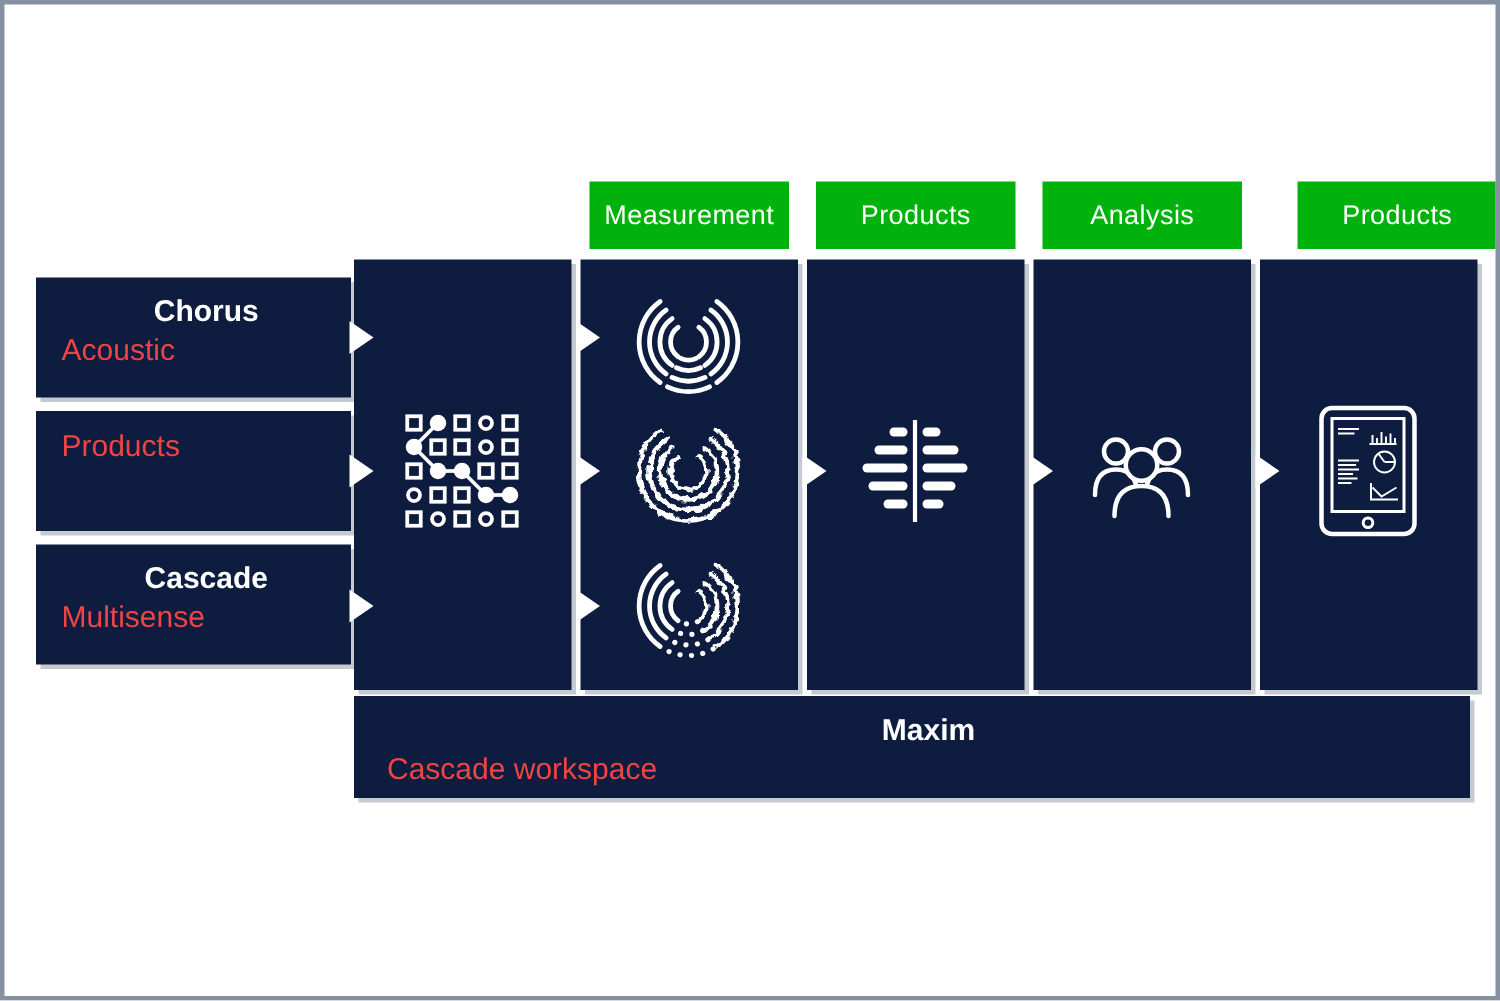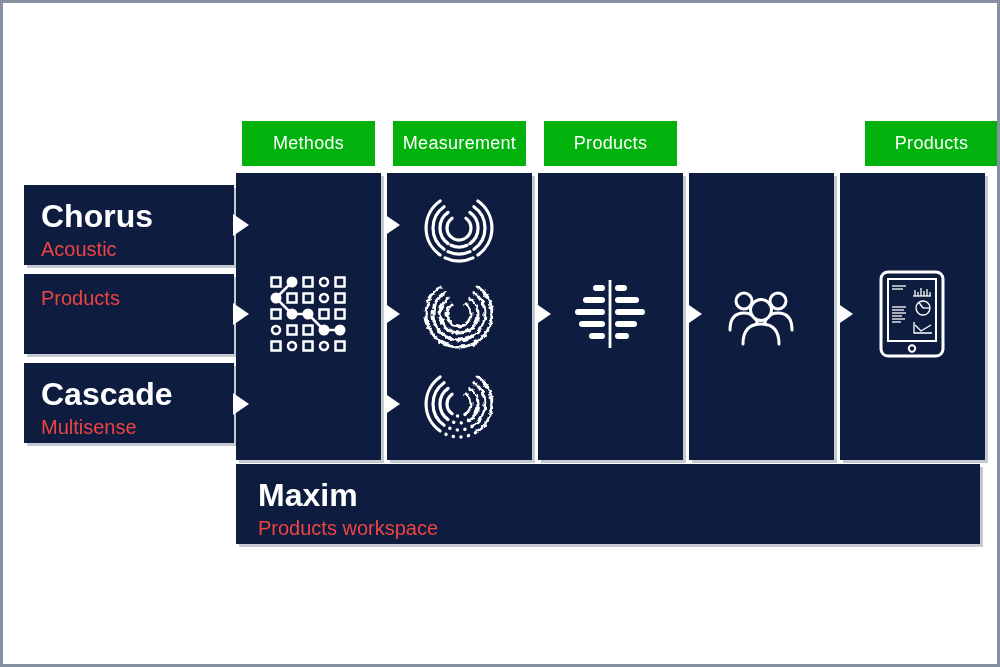--- a/index.html
+++ b/index.html
@@ -6,24 +6,24 @@
   .frame{position:relative;width:1000px;height:667px;background:#ffffff;border:3px solid #8590a1;box-sizing:border-box;overflow:hidden;}
   .navy{background:#0E1C3F;}
   .shadowed{box-shadow:3px 3px 0 rgba(150,156,170,0.55);}
   
   .tab{position:absolute;top:118px;width:133px;height:45px;background:#00B20B;color:#fff;
        font-size:18px;display:flex;align-items:center;justify-content:center;letter-spacing:.3px;}
   
   .col{position:absolute;top:170px;width:145px;height:287px;}
   
   .inbox{position:absolute;left:21px;width:210px;height:80px;color:#fff;padding:11px 0 0 17px;box-sizing:border-box;}
-  .inbox .t,.bar .t{font-size:32px;font-weight:bold;line-height:1.25;color:#fff;}
+  .inbox .t,.bar .t{font-size:20px;font-weight:bold;line-height:1.25;color:#fff;text-align:center;}
   .inbox .s,.bar .s{font-size:20px;font-weight:400;line-height:1.3;color:#ef4444;}
   
-  .bar{position:absolute;left:233px;top:461px;width:744px;height:80px;color:#fff;padding:11px 0 0 22px;box-sizing:border-box;}
+  .bar{position:absolute;left:233px;top:461px;width:744px;height:68px;color:#fff;padding:11px 0 0 22px;box-sizing:border-box;}
   
   .arrow{position:absolute;width:0;height:0;border-top:11px solid transparent;border-bottom:11px solid transparent;border-left:16px solid #ffffff;}
   .icon{position:absolute;}
   svg{display:block;}
 </style>
 </head>
 <body>
 
 <div class="frame">
 
@@ -41,28 +41,28 @@
     <div class="s">Acoustic</div>
   </div>
   <div class="inbox navy shadowed" style="top:271px">
     <div class="s">Products</div>
   </div>
   <div class="inbox navy shadowed" style="top:360px">
     <div class="t">Cascade</div>
     <div class="s">Multisense</div>
   </div>
 
-  <div class="tab" style="left:239px">
-      <span>Methods</span>
-    </div>
   <div class="tab" style="left:390px">
       <span>Measurement</span>
     </div>
   <div class="tab" style="left:541px">
       <span>Products</span>
+    </div>
+  <div class="tab" style="left:692px">
+      <span>Analysis</span>
     </div>
   <div class="tab" style="left:862px">
       <span>Products</span>
     </div>
 
   <div class="col navy shadowed" style="left:233px">
     <div class="icon" style="left:32px;top:101px">
       <svg width="80" height="80" viewBox="0 0 80 80" fill="none" stroke="#fff" stroke-width="2.5">
         <line x1="24" y1="8" x2="8" y2="24"></line>
           <line x1="8" y1="24" x2="24" y2="40"></line>
@@ -219,16 +219,16 @@
   <div class="arrow" style="left:230px;top:390px"></div>
   <div class="arrow" style="left:381px;top:211px"></div>
   <div class="arrow" style="left:381px;top:300px"></div>
   <div class="arrow" style="left:381px;top:390px"></div>
   <div class="arrow" style="left:532px;top:300px"></div>
   <div class="arrow" style="left:683px;top:300px"></div>
   <div class="arrow" style="left:834px;top:300px"></div>
 
   <div class="bar navy shadowed">
     <div class="t">Maxim</div>
-    <div class="s">Products workspace</div>
+    <div class="s">Cascade workspace</div>
   </div>
 
 </div>
 
 </body></html>

